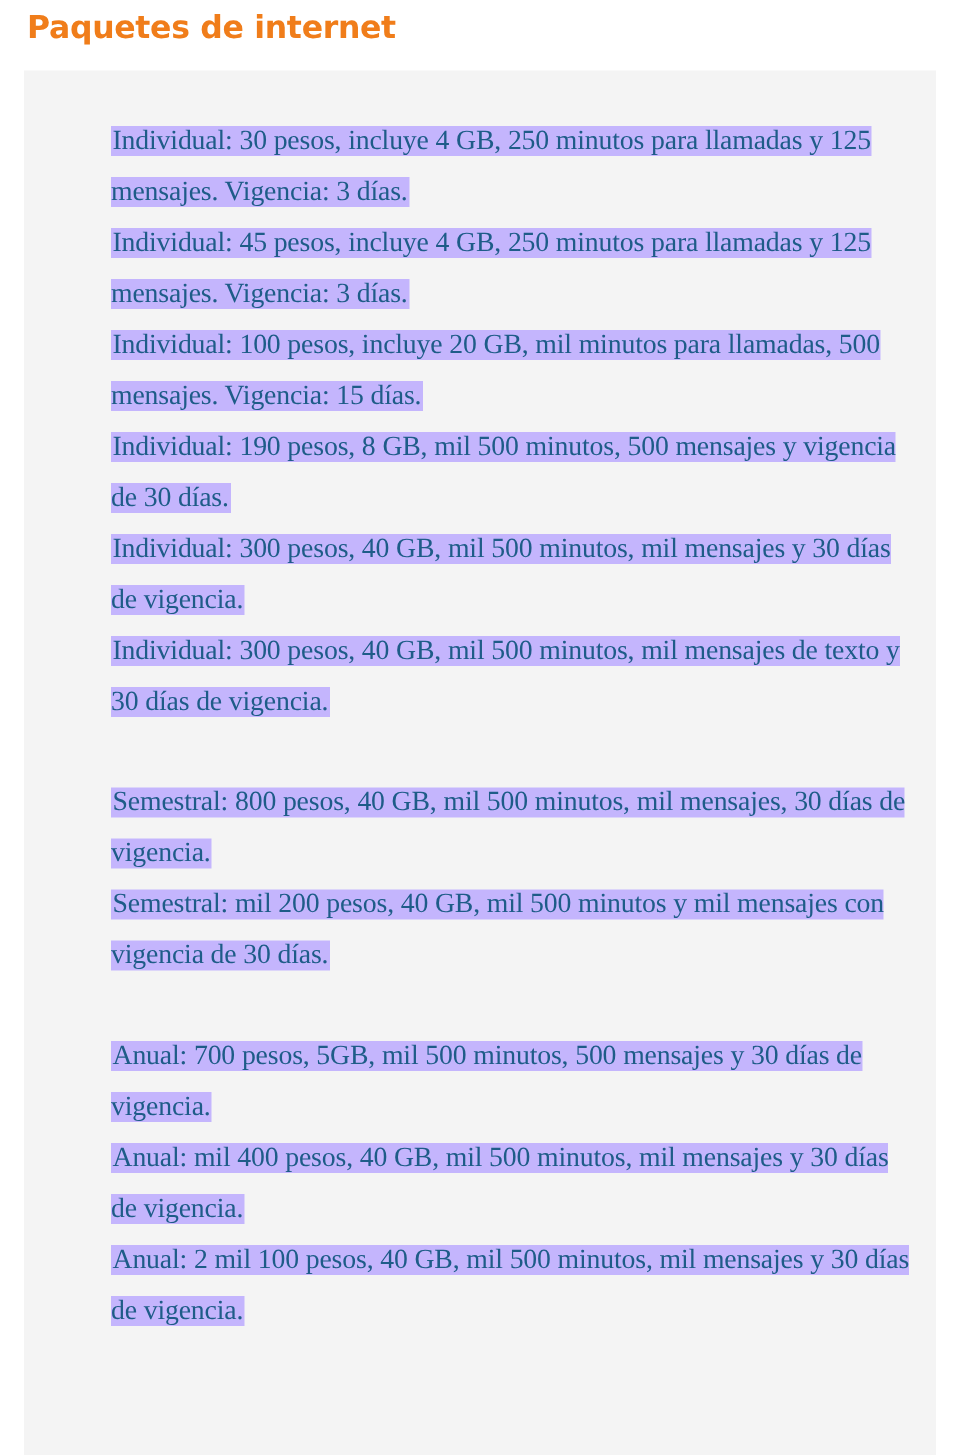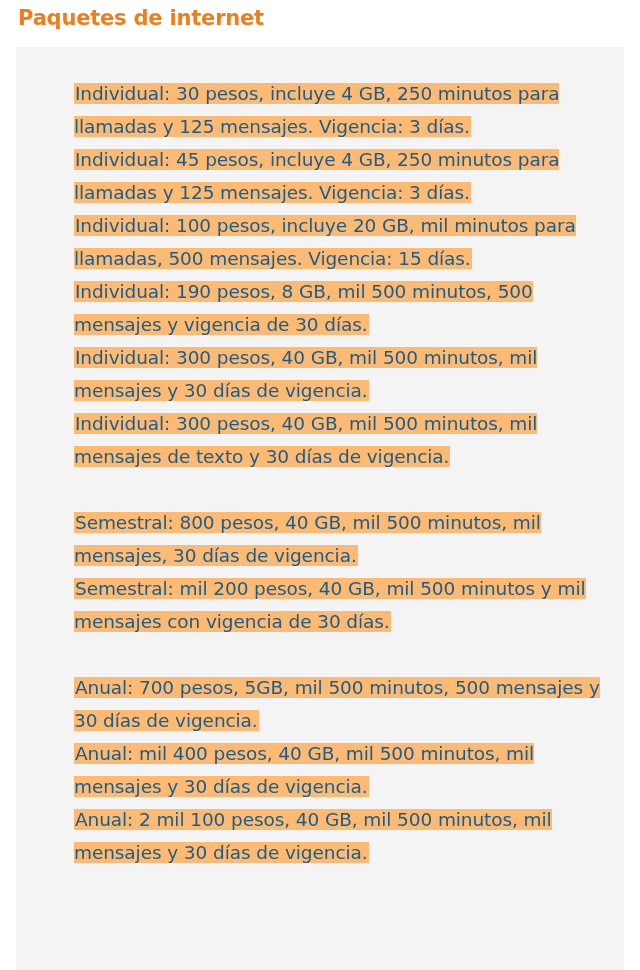--- a/index.html
+++ b/index.html
@@ -48,22 +48,23 @@
   }
   .entry {
     color: #1e5c88;
     font-size: 18.5px;
     line-height: 33px;
     letter-spacing: -0.1px;
     margin: 0 0 0 0;
     text-align: left;
   }
   .entry .hl {
-    background: #fdba74;
+    background: #c4b5fd;
     padding: 0 1px;
+    font-family: Liberation Serif, serif;
   }
   .group-gap {
     height: 33px;
   }
 </style>
 </head>
 <body>
 
 <div class="page">
 

